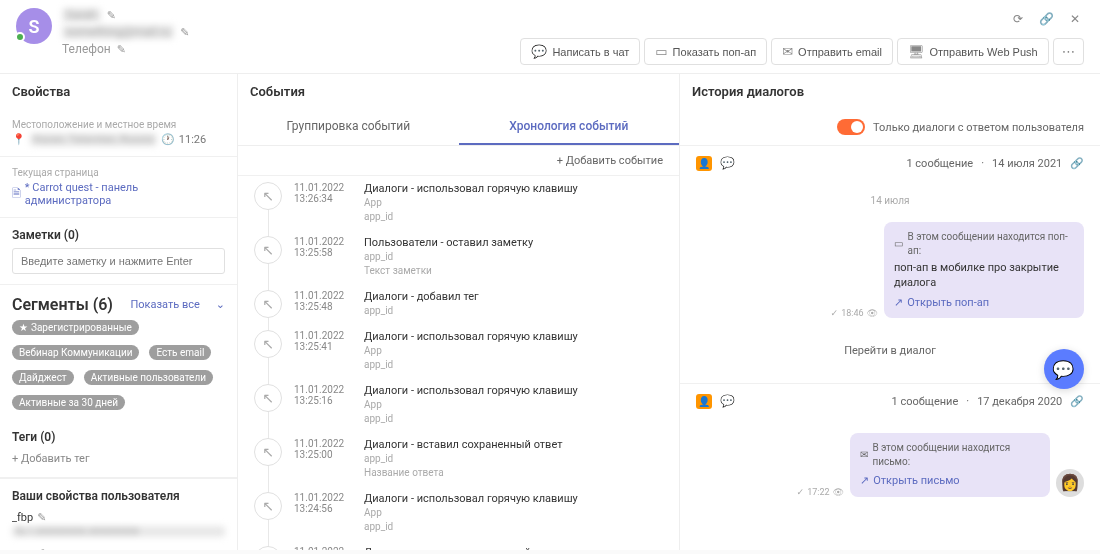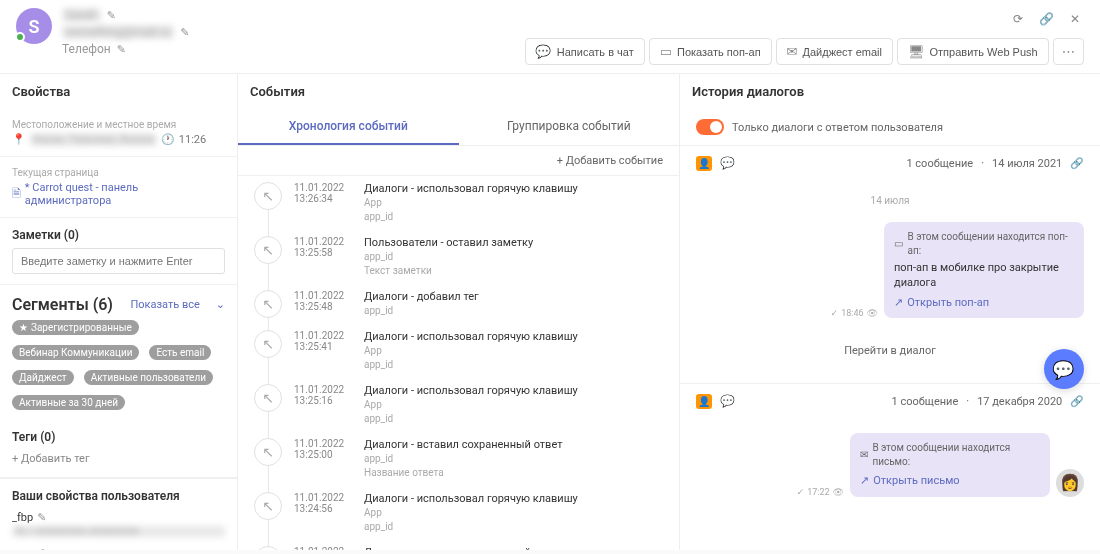--- a/index.html
+++ b/index.html
@@ -48,21 +48,21 @@
 .events{overflow-y:auto;flex:1;padding:0 16px}
 .event{display:flex;gap:12px;padding:6px 0;position:relative}
 .event-icon{width:28px;height:28px;border-radius:50%;border:1px solid #e0e0e0;display:flex;align-items:center;justify-content:center;color:#aaa;font-size:14px;background:#fff;flex-shrink:0;z-index:1}
 .event-time{width:58px;flex-shrink:0;font-size:10px;color:#888}
 .event-time .date{display:block}
 .event-content{flex:1}
 .event-title{font-size:11px;color:#333;margin-bottom:1px}
 .event-meta{font-size:10px;color:#aaa;line-height:1.4}
 .event-line{position:absolute;left:14px;top:28px;bottom:-8px;width:1px;background:#e8e8e8;z-index:0}
 .event:last-child .event-line{display:none}
-.toggle-row{display:flex;align-items:center;gap:8px;padding:10px 16px;font-size:11px;color:#666}
+.toggle-row{display:flex;justify-content:flex-end;align-items:center;gap:8px;padding:10px 16px;font-size:11px;color:#666}
 .toggle{width:28px;height:16px;background:#ff6b35;border-radius:8px;position:relative;cursor:pointer}
 .toggle::after{content:"";position:absolute;right:2px;top:2px;width:12px;height:12px;border-radius:50%;background:#fff}
 .dialog-block{border-top:1px solid #f0f0f0;padding:10px 16px}
 .dialog-header{display:flex;align-items:center;justify-content:space-between;margin-bottom:24px}
 .dialog-icons{display:flex;gap:8px;color:#ff9500}
 .dialog-icons .msg-icon{color:#aaa}
 .dialog-info{display:flex;align-items:center;gap:8px;font-size:11px;color:#666}
 .link-icon{color:#aaa;cursor:pointer}
 .dialog-date{text-align:center;font-size:10px;color:#aaa;margin-bottom:16px}
 .message-row{display:flex;justify-content:flex-end;align-items:flex-end;gap:6px;margin-bottom:10px}
@@ -110,21 +110,21 @@
       <button class="action-btn">
           <span class="icon">💬</span>
           <span>Написать в чат</span>
         </button>
       <button class="action-btn">
           <span class="icon">▭</span>
           <span>Показать поп-ап</span>
         </button>
       <button class="action-btn">
           <span class="icon">✉</span>
-          <span>Дайджест email</span>
+          <span>Отправить email</span>
         </button>
       <button class="action-btn">
           <span class="icon">🖥</span>
           <span>Отправить Web Push</span>
         </button>
       <button class="more-btn">⋯</button>
     </div>
   </div>
 </div>
 
@@ -184,22 +184,22 @@
             <div class="name">apps <span class="edit-icon">✎</span></div>
             <div class="value blurred">4-slast</div>
           </div>
         </div>
     </div>
   </div>
 
   <div class="col col2">
     <div class="section-title">События</div>
     <div class="tabs">
+      <div class="tab">Группировка событий</div>
       <div class="tab active">Хронология событий</div>
-      <div class="tab">Группировка событий</div>
     </div>
     <div class="add-event">+ Добавить событие</div>
     <div class="events" id="events-list">
         <div class="event">
           <div class="event-line"></div>
           <div class="event-icon">↖</div>
           <div class="event-time"><span class="date">11.01.2022</span><span>13:26:34</span></div>
           <div class="event-content">
             <div class="event-title">Диалоги - использовал горячую клавишу</div>
             <div class="event-meta">App<br>app_id</div>

